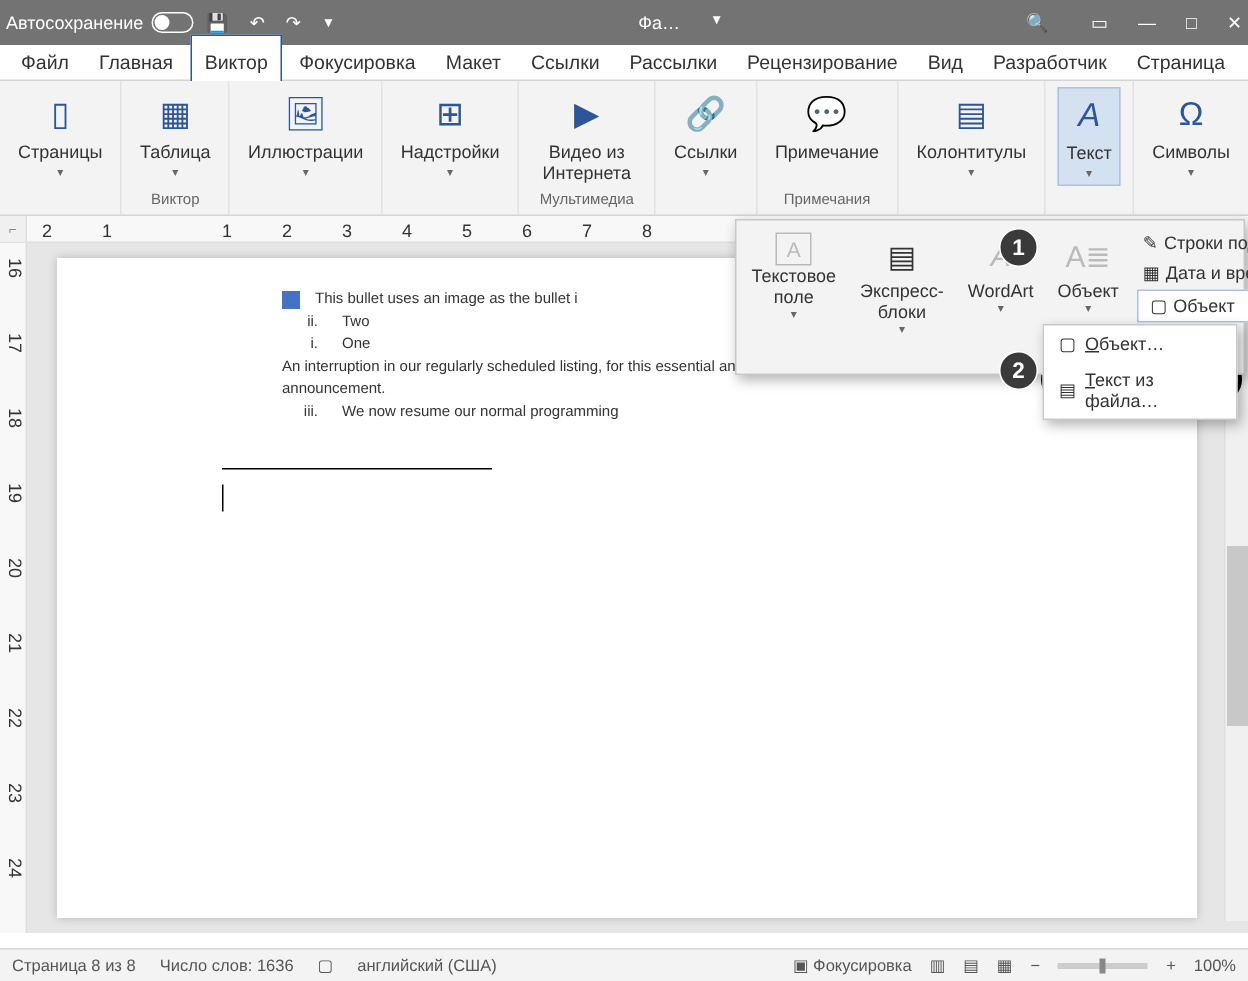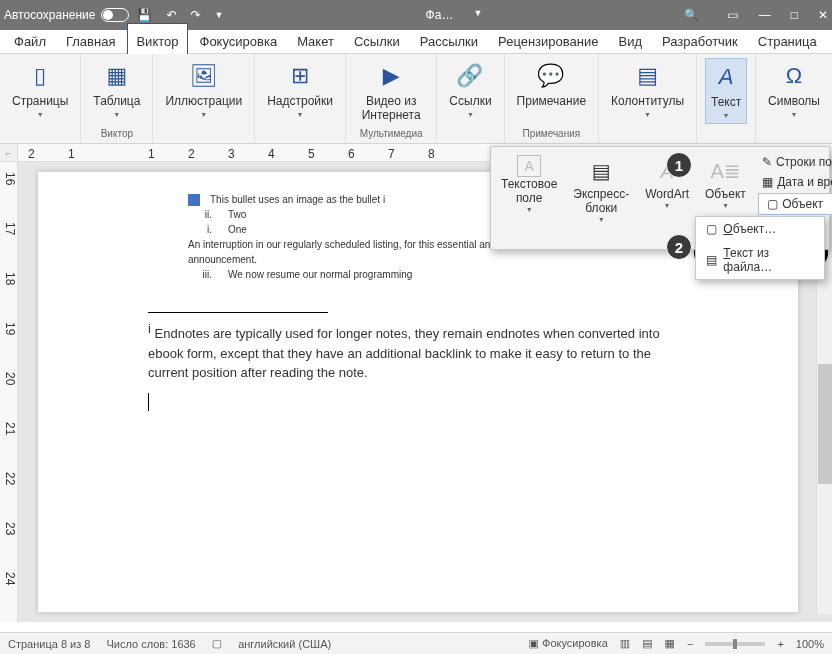--- a/index.html
+++ b/index.html
@@ -247,21 +247,20 @@
     <div class="page">
       <div class="bullet-img">
           <div class="sq"></div>
           <span>This bullet uses an image as the bullet i</span>
         </div>
       <div class="roman"><span class="num">ii.</span><span>Two</span></div>
       <div class="roman"><span class="num">i.</span><span>One</span></div>
       <div class="interrupt">An interruption in our regularly scheduled listing, for this essential and very relevant public service announcement.</div>
       <div class="roman"><span class="num">iii.</span><span>We now resume our normal programming</span></div>
       <div class="hr"></div>
-      <div class="endnote"><sup>i</sup> <span>Endnotes are typically used for longer notes, they remain endnotes when converted into ebook form, except that they have an additional backlink to make it easy to return to the current position after reading the note.</span></div>
       <div style="margin-top:10px"><span class="cursor"></span></div>
     </div>
   </div>
 </div>
 
 <div class="scroll-v">
     <div class="thumb"></div>
   </div>
 
 <div class="popup">

